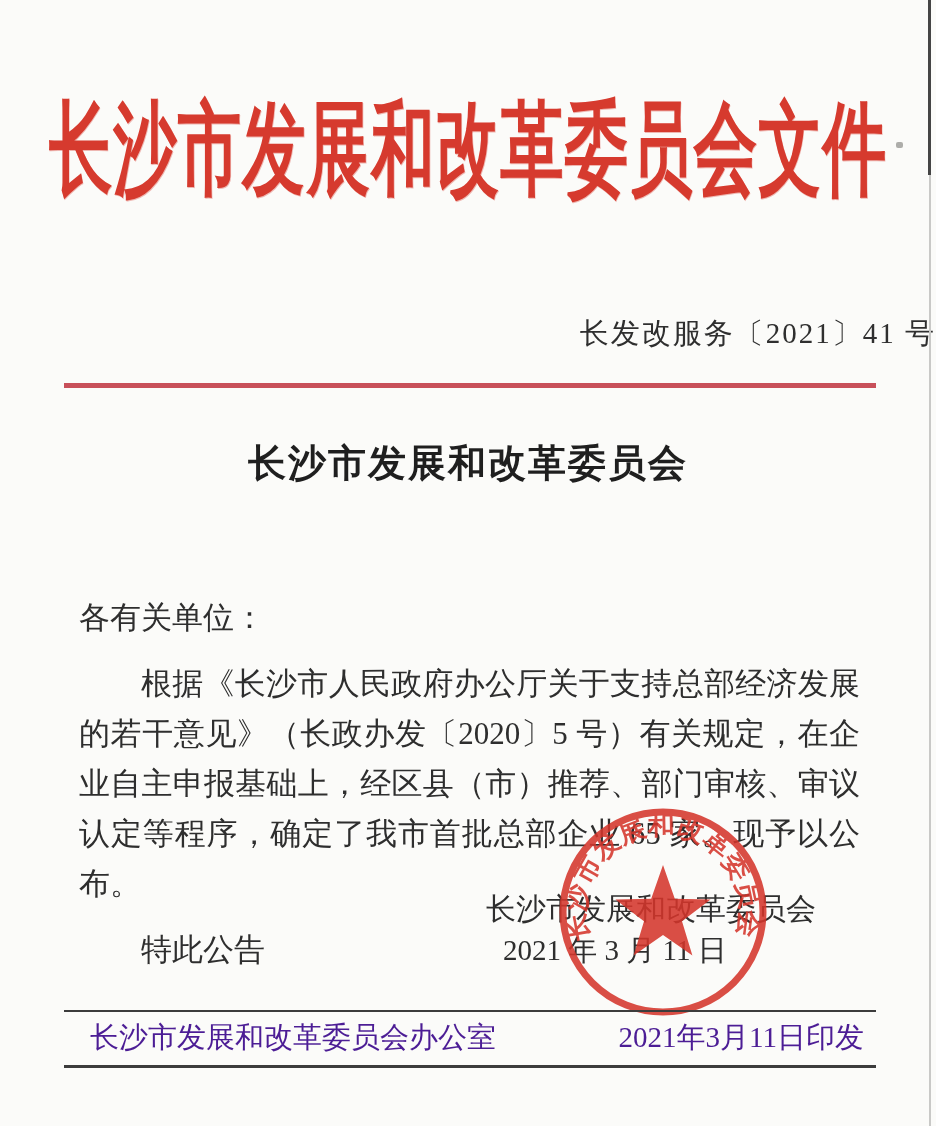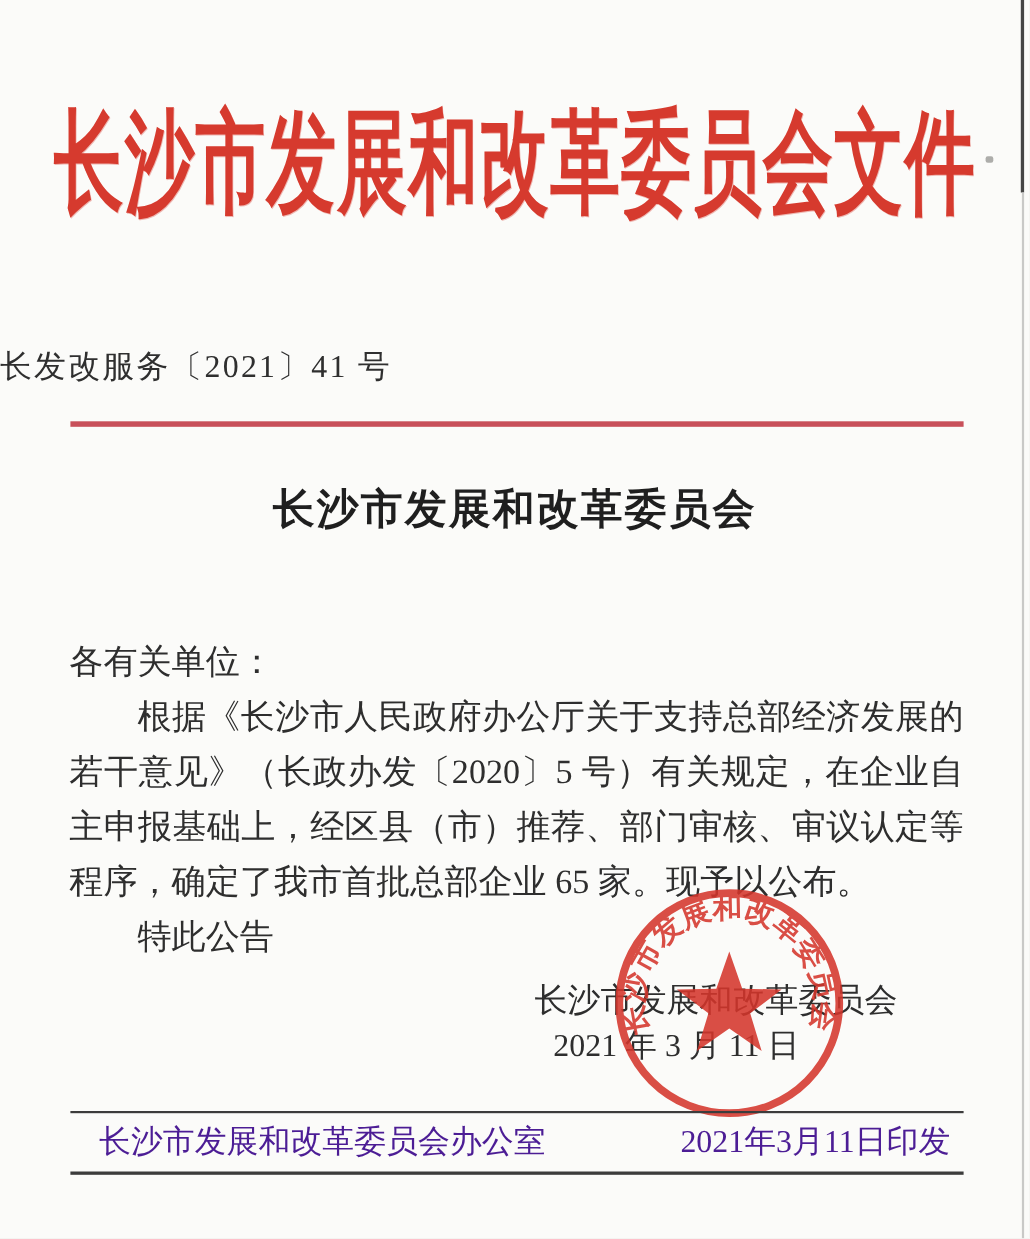--- a/index.html
+++ b/index.html
@@ -24,42 +24,42 @@
     color:#d63a2e;
     letter-spacing:2px;
     white-space:nowrap;
     transform:scaleX(0.62);
     transform-origin:center center;
     text-shadow:1px 1px 0 rgba(214,58,46,0.35);
   }
   
   .doc-number{
     position:absolute;top:314px;left:0;width:936px;
-    text-align:left;
+    text-align:right;
     font-size:29px;color:#2f2f2f;letter-spacing:2px;
   }
   
   .red-rule{
     position:absolute;left:64px;top:383px;width:812px;height:5px;
     background:#c8505a;
   }
   
   .doc-title{
     position:absolute;top:440px;left:0;width:936px;
     text-align:center;
     font-weight:bold;
     font-size:38px;line-height:47px;
     color:#1f1f1f;letter-spacing:2px;
   }
   
   .body-block{
     position:absolute;left:63px;top:577px;width:813px;
     font-size:31px;line-height:50px;color:#2e2e2e;
   }
-  .body-block p{margin:0;}
+  .body-block p{margin:16px;}
   .para{
     text-indent:2em;
     text-align:justify;
     text-justify:inter-character;
   }
   .closing{text-indent:2em;}
   
   .sign-org{
     position:absolute;left:486px;top:889px;
     font-size:30px;color:#2e2e2e;white-space:nowrap;

